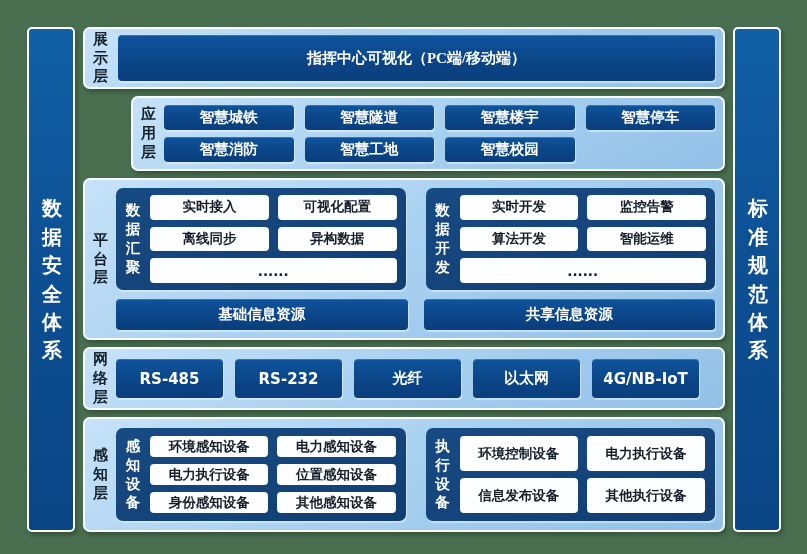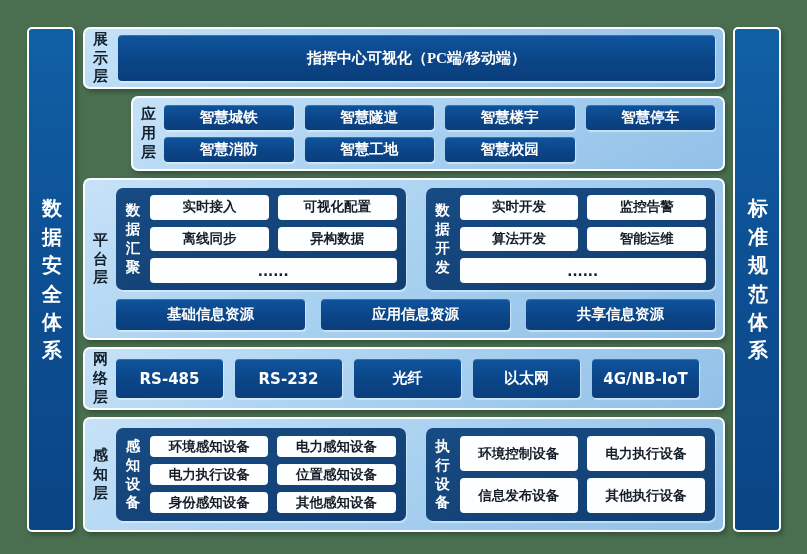--- a/index.html
+++ b/index.html
@@ -170,21 +170,20 @@
                 <div class="wbox">监控告警</div>
                 <div class="wbox">算法开发</div>
                 <div class="wbox">智能运维</div>
                 <div class="wbox span2">......</div>
               </div>
             </div>
 
           </div>
           <div class="resources-row">
             <div class="dbox">基础信息资源</div>
-            <div class="dbox">应用信息资源</div>
             <div class="dbox">共享信息资源</div>
           </div>
         </div>
       </div>
 
       <div class="panel" style="height:63px;flex:0 0 63px;">
         <div class="panel-label">
           <span class="vtext">网络层</span>
         </div>
         <div class="panel-body">

